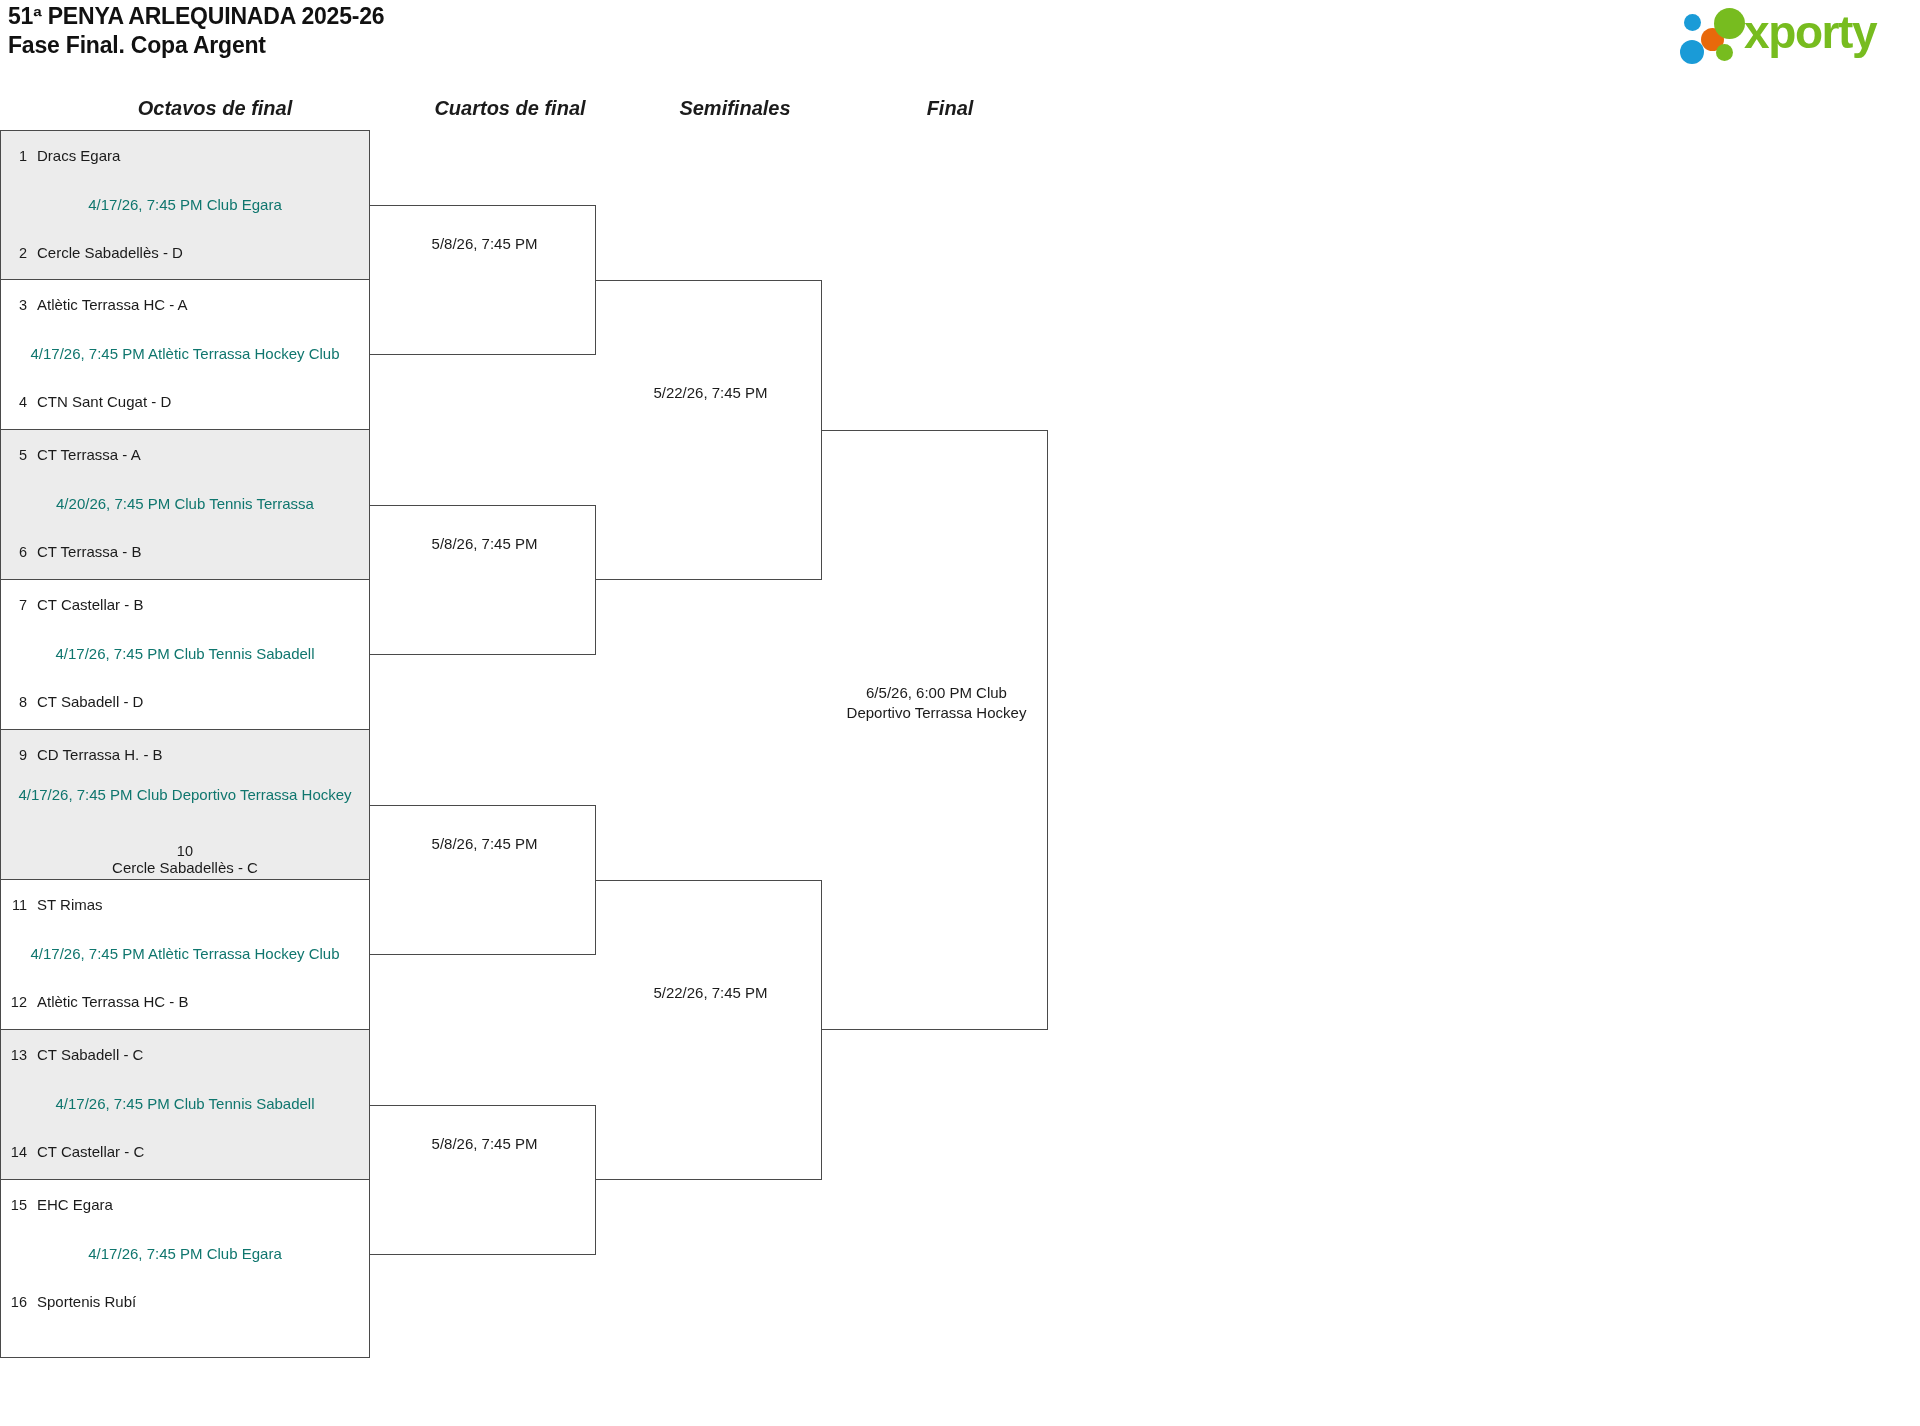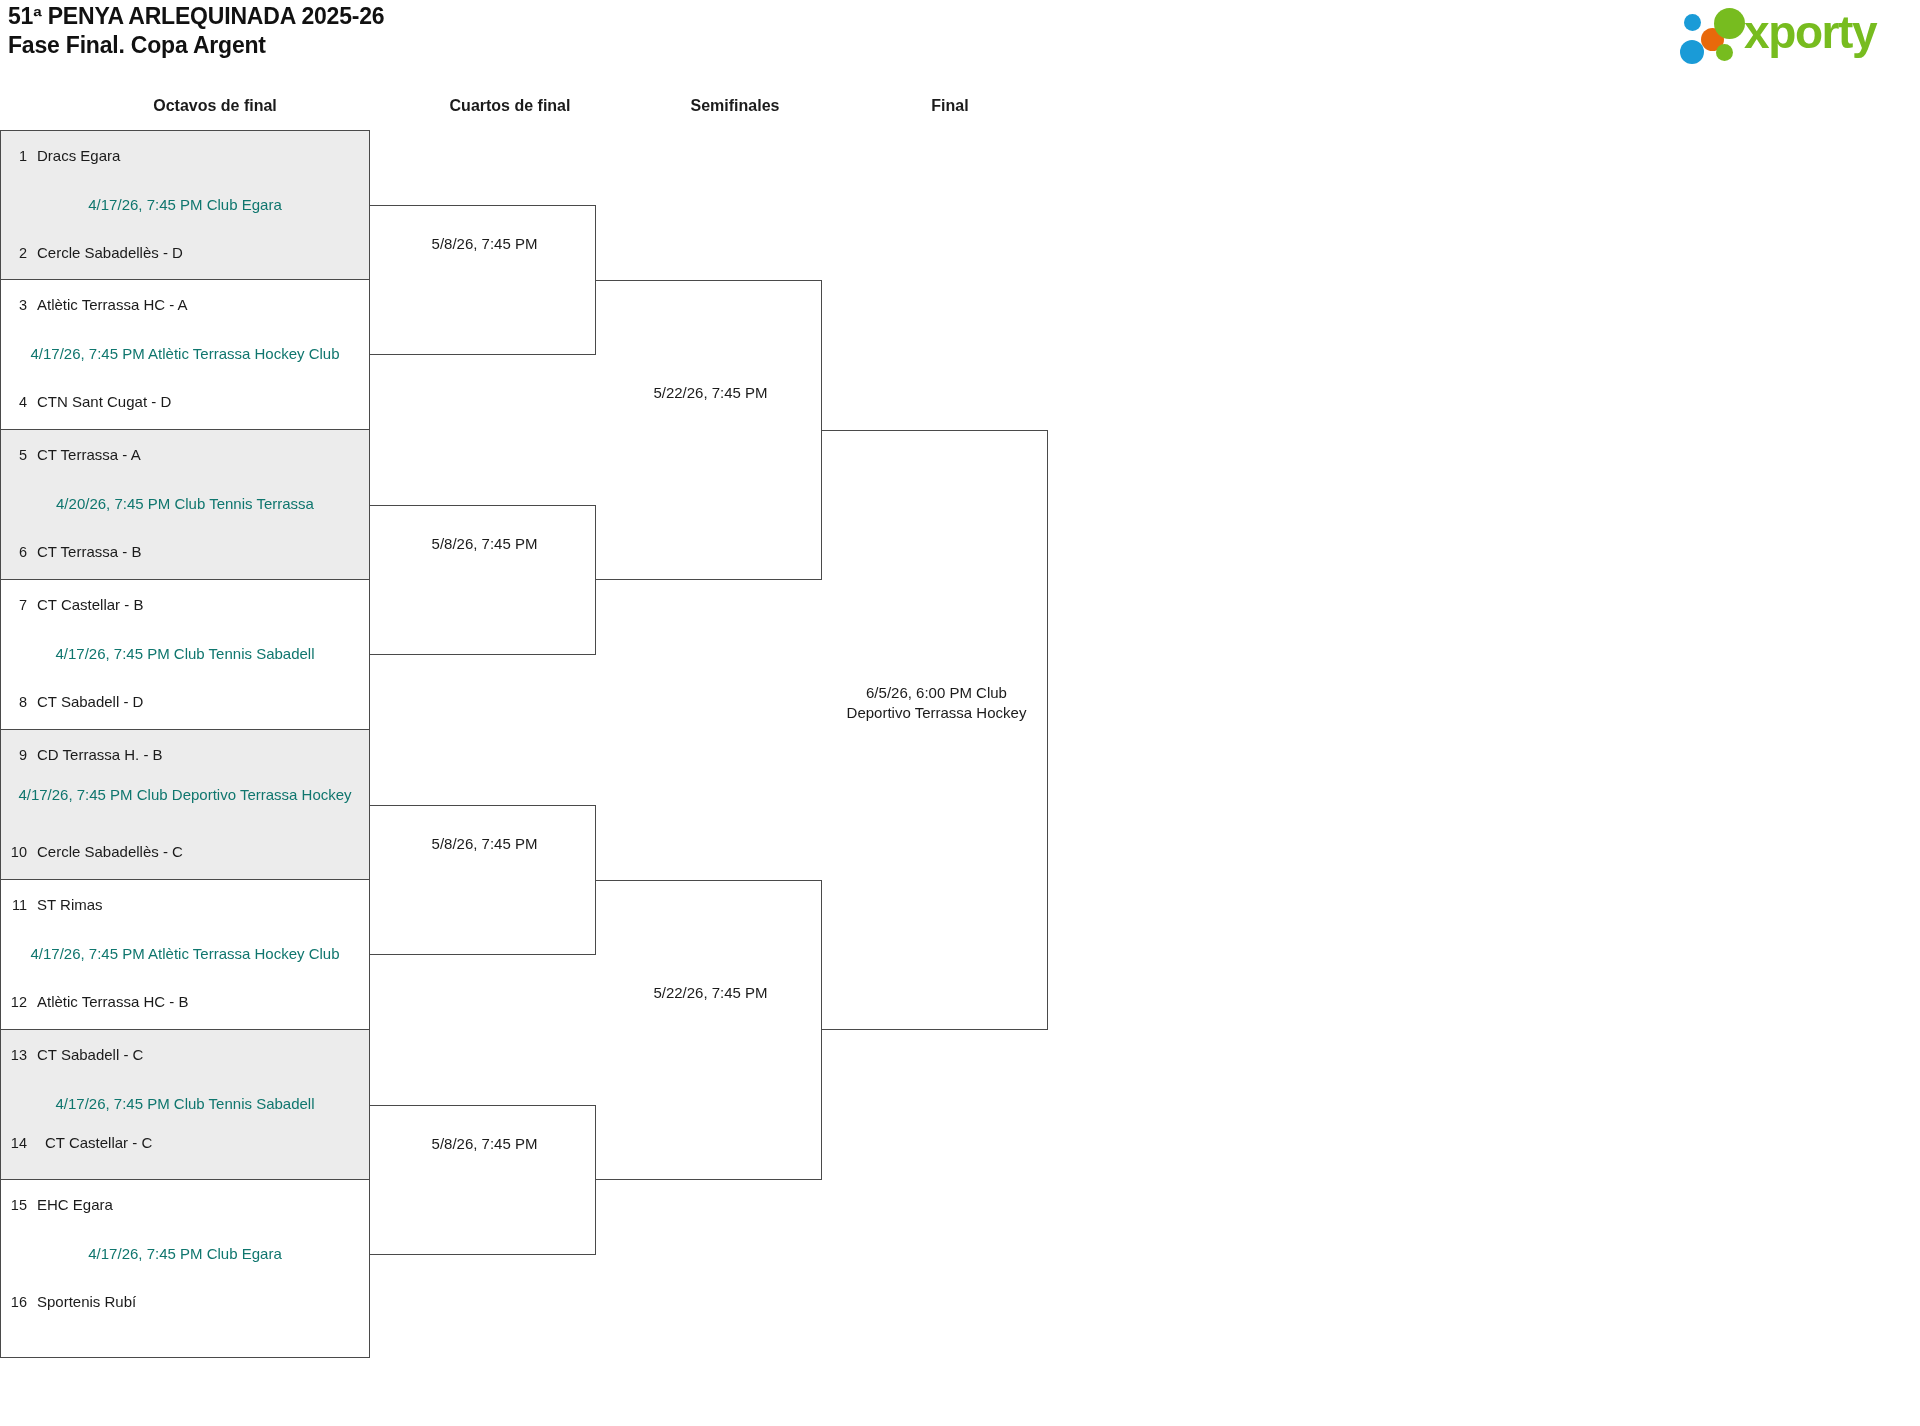--- a/index.html
+++ b/index.html
@@ -56,25 +56,26 @@
     font-size: 46px;
     font-weight: 700;
     letter-spacing: -1.4px;
     color: #77bc1f;
     line-height: 56px;
   }
 
   
   .round-head {
     position: absolute;
-    font-size: 16px;
+    font-size: 20px;
     font-weight: 600;
     color: #1b1b1b;
     white-space: nowrap;
     text-align: center;
+    font-style: italic;
   }
 
   
   #bracket {
     position: absolute;
     left: 0; top: 0;
     width: 1920px; height: 1426px;
   }
 
   
@@ -217,21 +218,21 @@
       <span class="seed-name">CT Sabadell - D</span>
     </div>
   </div>
 
   <div class="seed-cell shaded" style="top:730px;height:150px;">
     <div class="seed-row" style="top:16px;">
       <span class="seed-num">9</span>
       <span class="seed-name">CD Terrassa H. - B</span>
     </div>
     <div class="match-info" style="top:55px;">4/17/26, 7:45 PM Club Deportivo Terrassa Hockey</div>
-    <div class="seed-row" style="top:113px;">
+    <div class="seed-row" style="top:113px;flex-direction:column;">
       <span class="seed-num">10</span>
       <span class="seed-name">Cercle Sabadellès - C</span>
     </div>
   </div>
 
   <div class="seed-cell" style="top:880px;height:150px;">
     <div class="seed-row" style="top:16px;">
       <span class="seed-num">11</span>
       <span class="seed-name">ST Rimas</span>
     </div>
@@ -241,21 +242,21 @@
       <span class="seed-name">Atlètic Terrassa HC - B</span>
     </div>
   </div>
 
   <div class="seed-cell shaded" style="top:1030px;height:150px;">
     <div class="seed-row" style="top:16px;">
       <span class="seed-num">13</span>
       <span class="seed-name">CT Sabadell - C</span>
     </div>
     <div class="match-info" style="top:64px;">4/17/26, 7:45 PM Club Tennis Sabadell</div>
-    <div class="seed-row" style="top:104px;gap:8px;">
+    <div class="seed-row" style="top:113px;">
       <span class="seed-num">14</span>
       <span class="seed-name">CT Castellar - C</span>
     </div>
   </div>
 
   <div class="seed-cell" style="top:1180px;height:178px;">
     <div class="seed-row" style="top:16px;">
       <span class="seed-num">15</span>
       <span class="seed-name">EHC Egara</span>
     </div>

